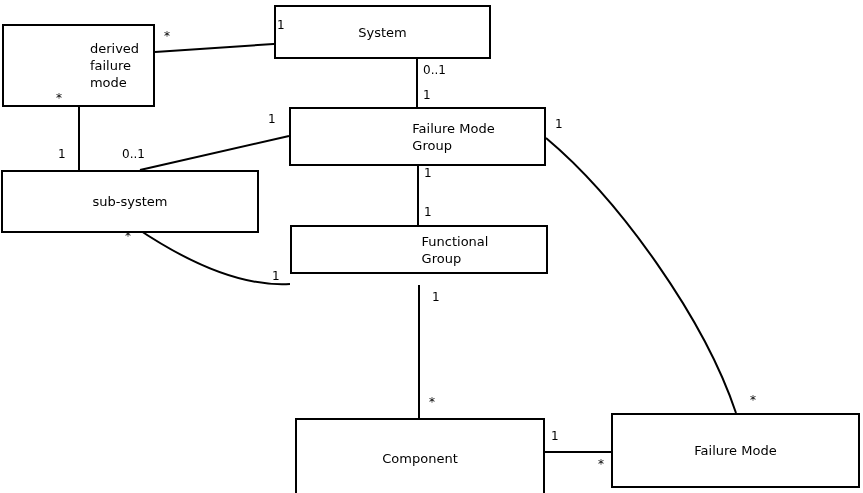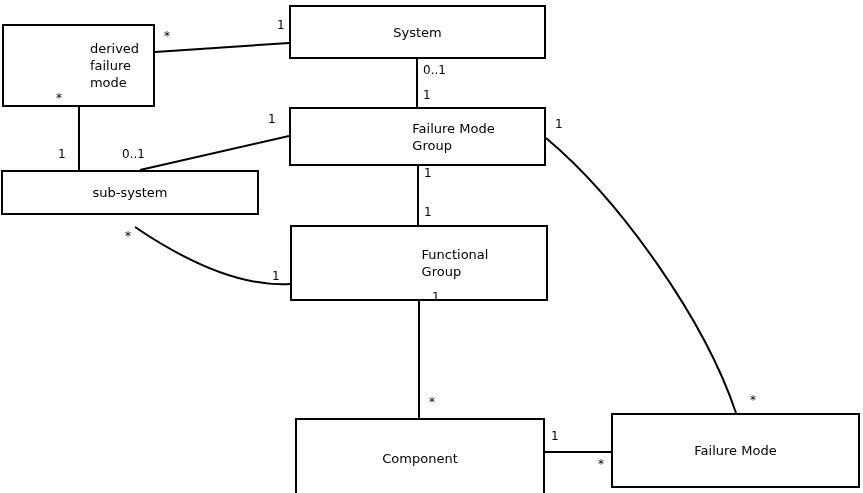--- a/index.html
+++ b/index.html
@@ -71,31 +71,31 @@
       <path d="M 545 452 L 611 452" fill="none" stroke="#000000" stroke-width="2" stroke-linecap="butt"></path>
       <path d="M 546 138 C 620 200 705 320 736 413" fill="none" stroke="#000000" stroke-width="2" stroke-linecap="butt"></path>
     </svg>
 
   <div id="box-layer">
       <div class="uml-box" style="left: 2px; top: 24px; width: 153px; height: 83px; border-color: rgb(0, 0, 0); background: rgb(255, 255, 255);">
         <div class="uml-box-label" style="color: rgb(0, 0, 0); transform: translateX(36px);">derived
 failure
 mode</div>
       </div>
-      <div class="uml-box" style="left: 289px; top: 5px; width: 257px; height: 54px; border-color: rgb(0, 0, 0); background: rgb(255, 255, 255);">
+      <div class="uml-box" style="left: 274px; top: 5px; width: 217px; height: 54px; border-color: rgb(0, 0, 0); background: rgb(255, 255, 255);">
         <div class="uml-box-label" style="color: rgb(0, 0, 0); transform: translateX(0px);">System</div>
       </div>
       <div class="uml-box" style="left: 289px; top: 107px; width: 257px; height: 59px; border-color: rgb(0, 0, 0); background: rgb(255, 255, 255);">
         <div class="uml-box-label" style="color: rgb(0, 0, 0); transform: translateX(36px);">Failure Mode
 Group</div>
       </div>
-      <div class="uml-box" style="left: 1px; top: 170px; width: 258px; height: 45px; border-color: rgb(0, 0, 0); background: rgb(255, 255, 255);">
+      <div class="uml-box" style="left: 1px; top: 170px; width: 258px; height: 63px; border-color: rgb(0, 0, 0); background: rgb(255, 255, 255);">
         <div class="uml-box-label" style="color: rgb(0, 0, 0); transform: translateX(0px);">sub-system</div>
       </div>
-      <div class="uml-box" style="left: 290px; top: 225px; width: 258px; height: 76px; border-color: rgb(0, 0, 0); background: rgb(255, 255, 255);">
+      <div class="uml-box" style="left: 290px; top: 225px; width: 258px; height: 49px; border-color: rgb(0, 0, 0); background: rgb(255, 255, 255);">
         <div class="uml-box-label" style="color: rgb(0, 0, 0); transform: translateX(36px);">Functional
 Group</div>
       </div>
       <div class="uml-box" style="left: 295px; top: 418px; width: 250px; height: 80px; border-color: rgb(0, 0, 0); background: rgb(255, 255, 255);">
         <div class="uml-box-label" style="color: rgb(0, 0, 0); transform: translateX(0px);">Component</div>
       </div>
       <div class="uml-box" style="left: 611px; top: 413px; width: 249px; height: 75px; border-color: rgb(0, 0, 0); background: rgb(255, 255, 255);">
         <div class="uml-box-label" style="color: rgb(0, 0, 0); transform: translateX(0px);">Failure Mode</div>
       </div>
     </div>

